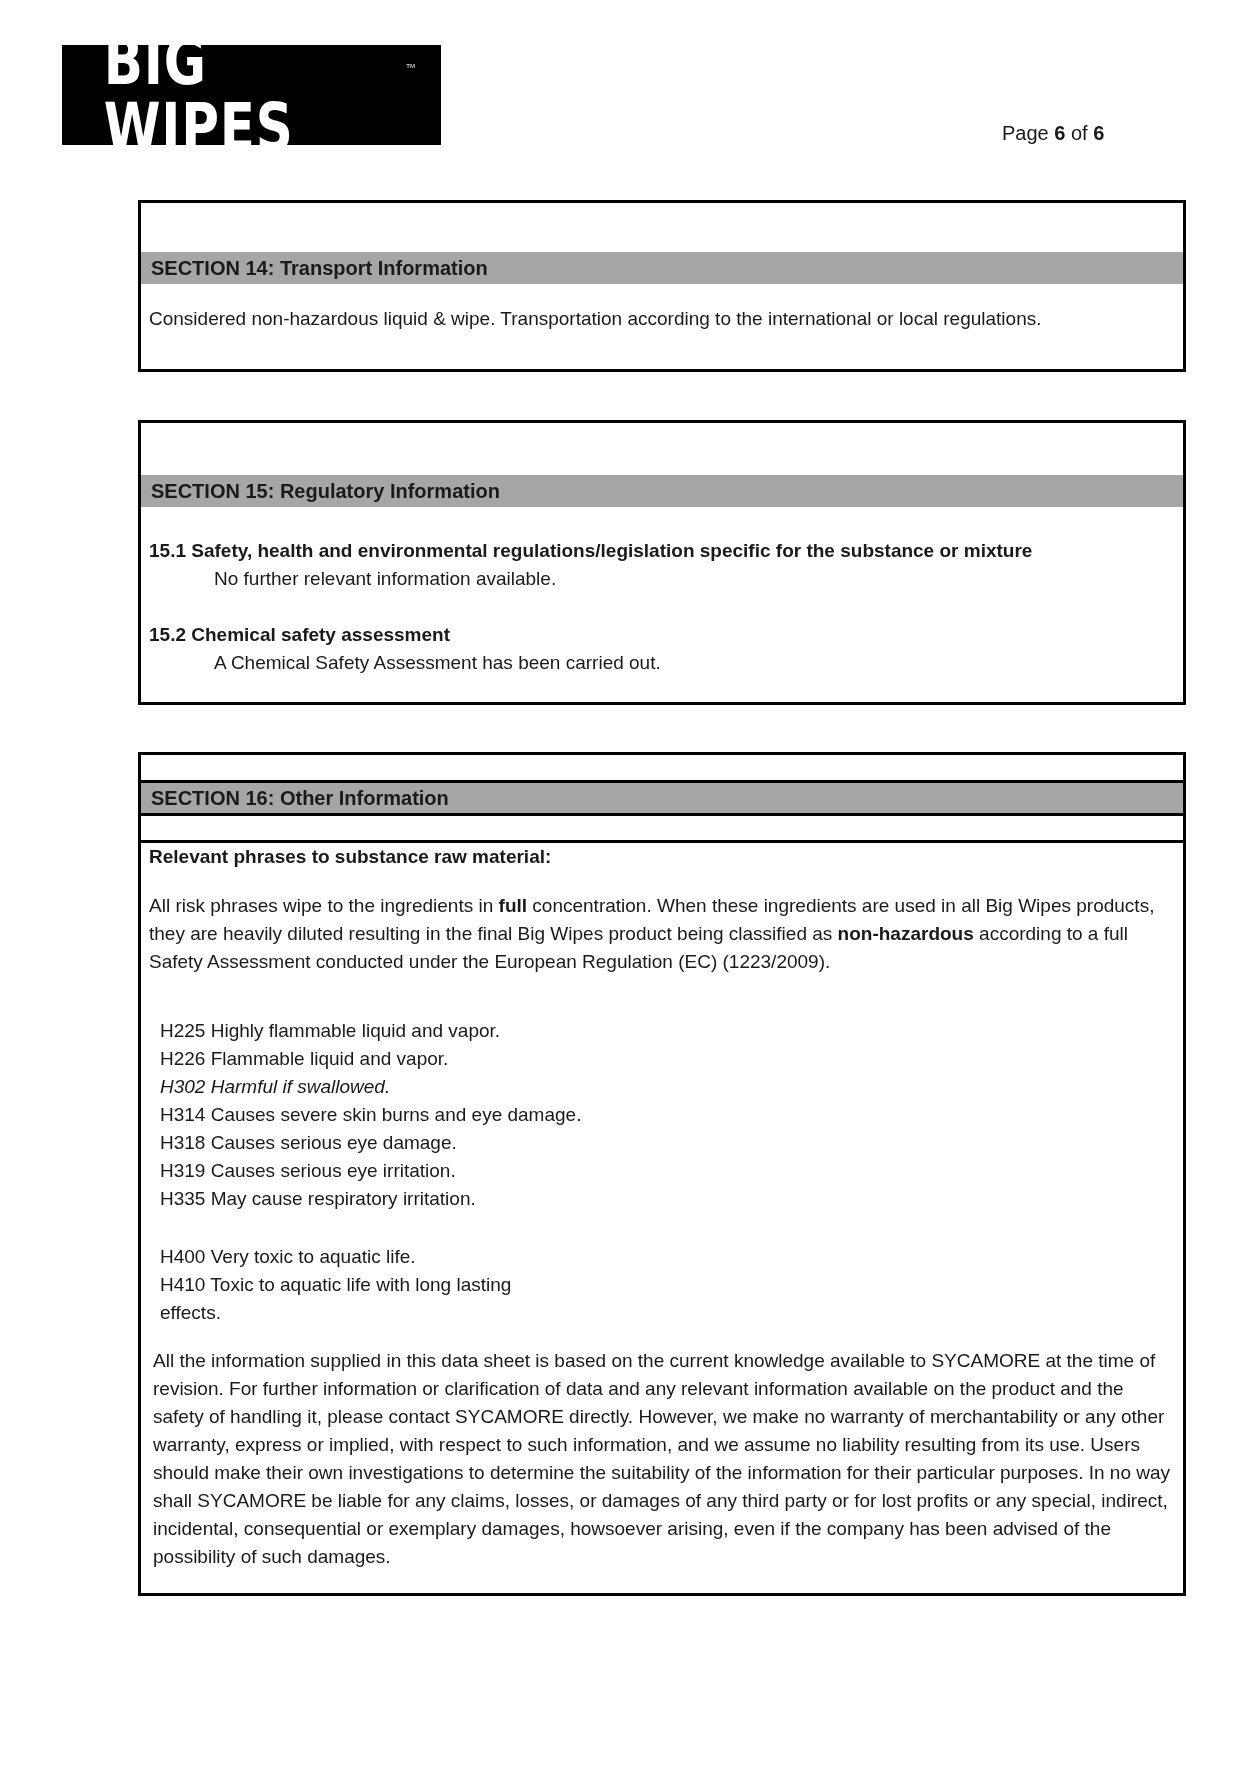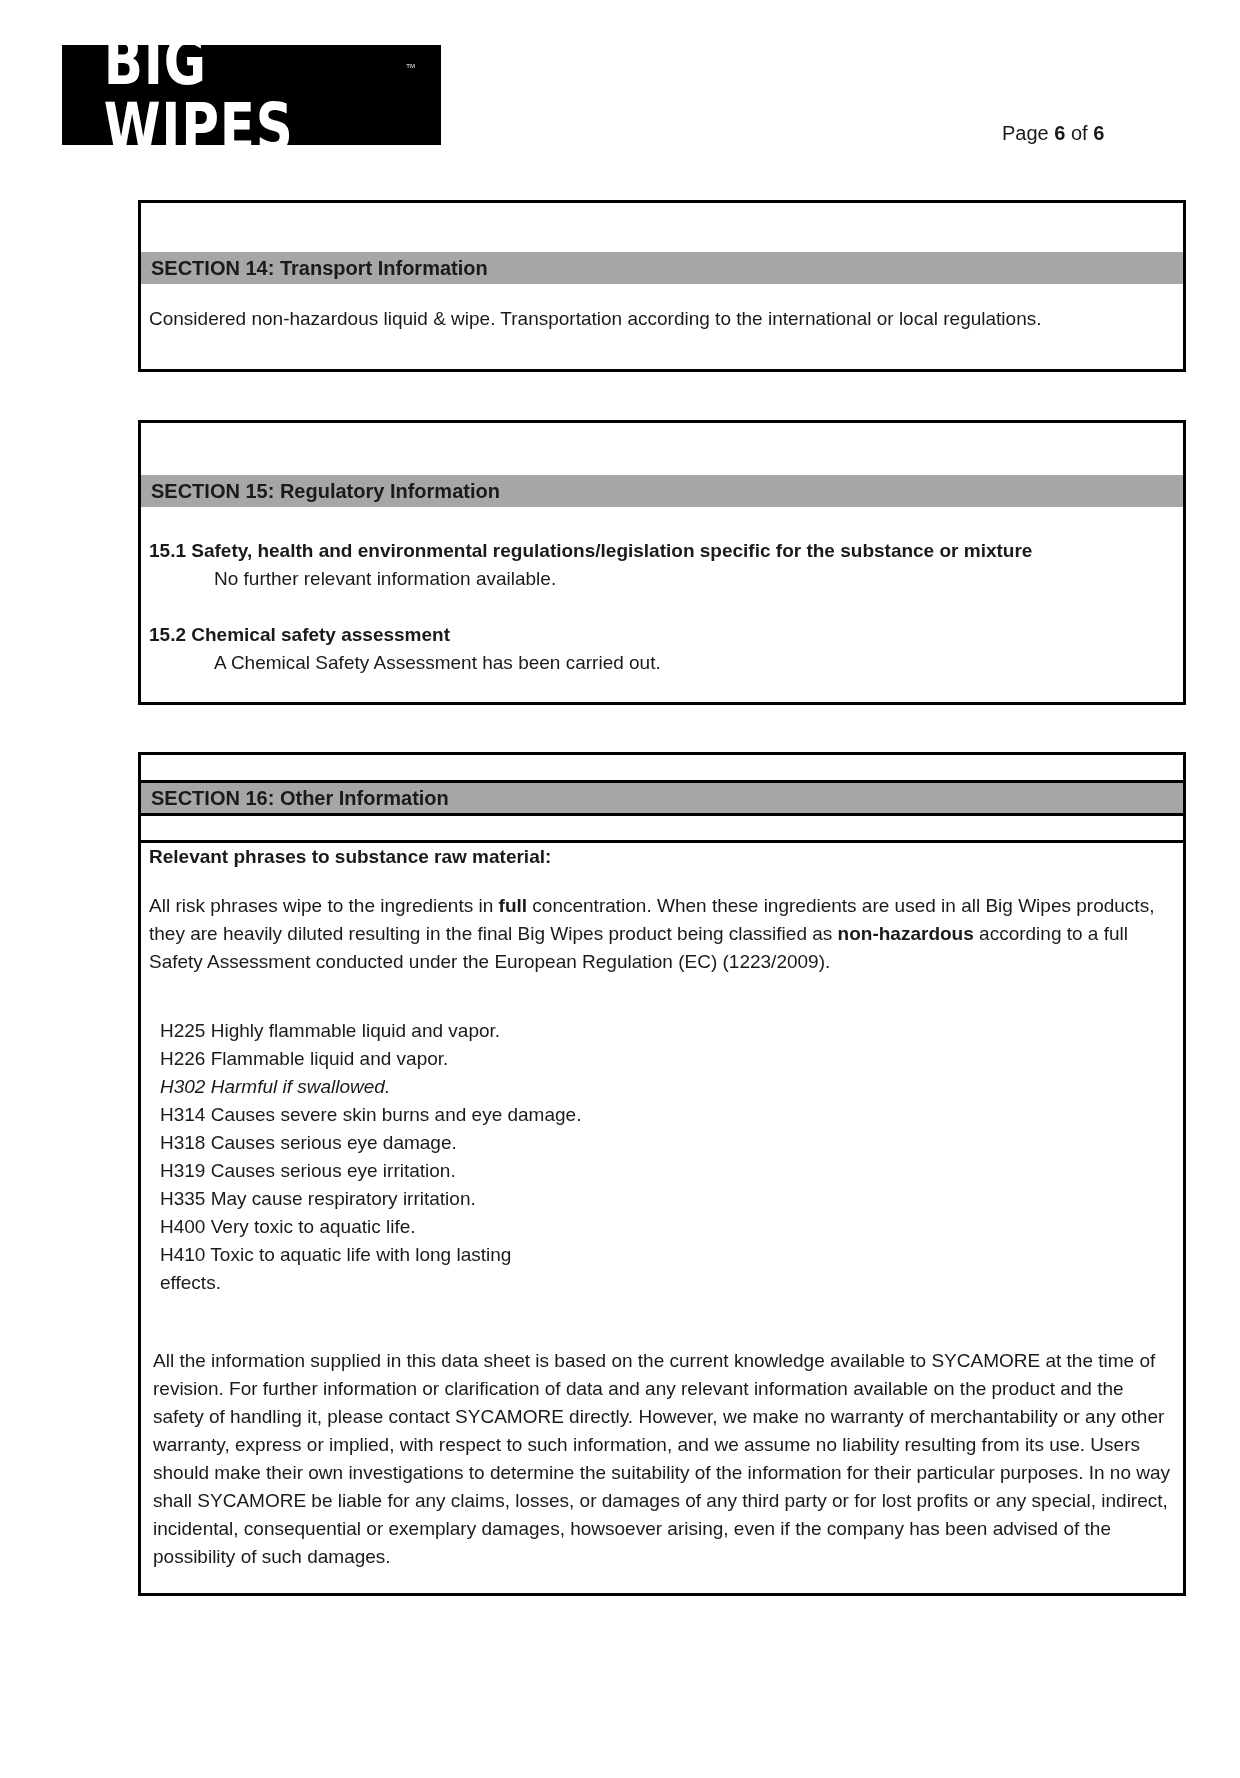--- a/index.html
+++ b/index.html
@@ -60,19 +60,19 @@
   </div>
 
   <div id="phrases" style="position:absolute; left:19px; top:262px;">
       <div class="txt" style="position: relative;">H225 Highly flammable liquid and vapor.</div>
       <div class="txt" style="position: relative;">H226 Flammable liquid and vapor.</div>
       <div class="txt" style="position: relative; font-style: italic;">H302 Harmful if swallowed.</div>
       <div class="txt" style="position: relative;">H314 Causes severe skin burns and eye damage.</div>
       <div class="txt" style="position: relative;">H318 Causes serious eye damage.</div>
       <div class="txt" style="position: relative;">H319 Causes serious eye irritation.</div>
       <div class="txt" style="position: relative;">H335 May cause respiratory irritation.</div>
-      <div class="txt" style="position: relative;">H400 Very toxic to aquatic life.</div>
+      <div class="txt" style="position: relative; margin-top: 30px;">H400 Very toxic to aquatic life.</div>
       <div class="txt" style="position: relative;">H410 Toxic to aquatic life with long lasting</div>
       <div class="txt" style="position: relative;">effects.</div>
     </div>
 
   <div class="para" style="left:12px; top:592px; width:1020px;">All the information supplied in this data sheet is based on the current knowledge available to SYCAMORE at the time of revision. For further information or clarification of data and any relevant information available on the product and the safety of handling it, please contact SYCAMORE directly. However, we make no warranty of merchantability or any other warranty, express or implied, with respect to such information, and we assume no liability resulting from its use. Users should make their own investigations to determine the suitability of the information for their particular purposes. In no way shall SYCAMORE be liable for any claims, losses, or damages of any third party or for lost profits or any special, indirect, incidental, consequential or exemplary damages, howsoever arising, even if the company has been advised of the possibility of such damages.</div>
 </div>
 
 </body></html>

